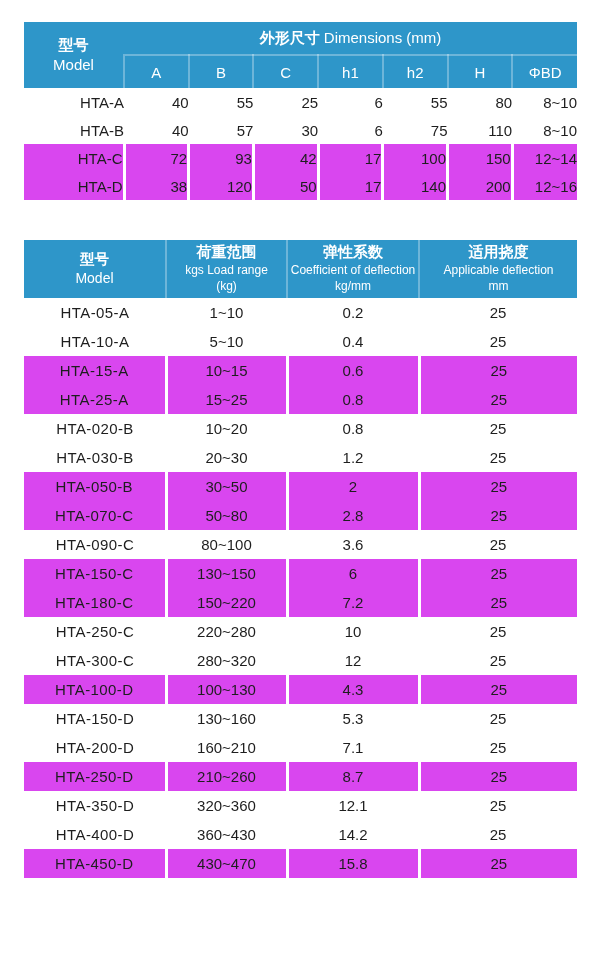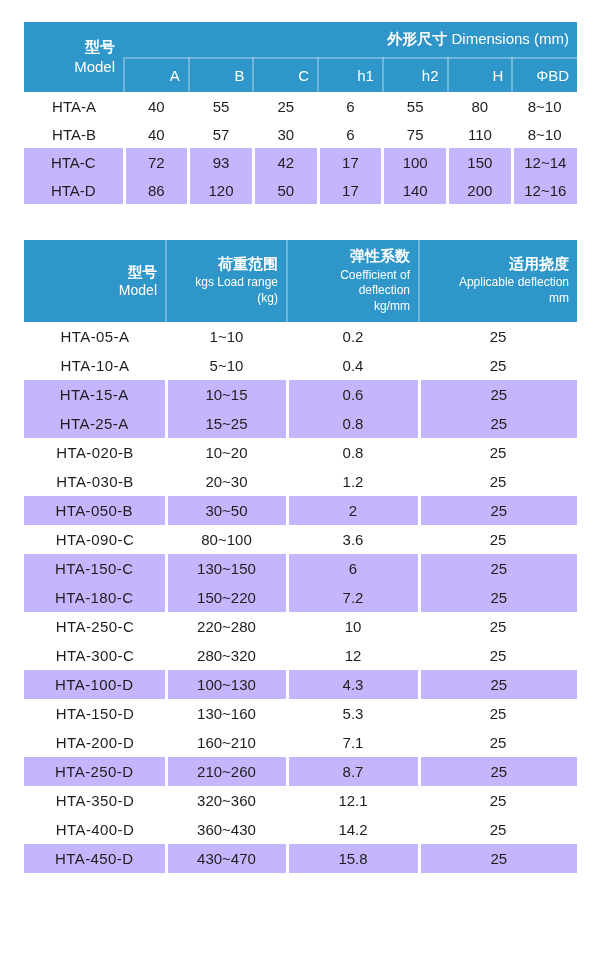--- a/index.html
+++ b/index.html
@@ -11,47 +11,47 @@
   }
   .page { position: relative; width: 600px; height: 962px; background: #fff; overflow: hidden; }
 
   table { border-collapse: collapse; table-layout: fixed; }
 
   
   thead th {
     background: #2e96c9;
     color: #ffffff;
     font-weight: normal;
-    text-align: right;
+    text-align: center;
     vertical-align: middle;
-    padding: 8px;
+    padding: 2px;
   }
   .zh { font-weight: bold; }
 
   
   .t1 { position: absolute; left: 24px; top: 22px; width: 553px; }
   .t1 thead tr.main th { height: 33px; font-size: 15px; }
   .t1 th.model-th { height: 66px; font-size: 15px; line-height: 1.35; }
   .t1 th.dims-th { border-bottom: 2px solid rgba(255,255,255,0.30); margin-top: 48px; }
   .t1 thead tr.sub th { height: 33px; font-size: 15px; border-left: 2px solid rgba(255,255,255,0.30); }
-  .t1 tbody td { height: 28px; font-size: 15px; text-align: center; vertical-align: middle; padding: 0; }
+  .t1 tbody td { height: 28px; font-size: 15px; text-align: right; vertical-align: middle; padding: 0; }
 
   
   .t2 { position: absolute; left: 24px; top: 240px; width: 553px; }
   .t2 thead th { height: 58px; border-left: 2px solid rgba(255,255,255,0.30); line-height: 1.3; }
   .t2 thead th:first-child { border-left: none; }
   .t2 th .zh-sm { font-size: 15px; font-weight: bold; font-family: Liberation Mono, monospace; }
   .t2 th .en-sm { font-size: 12px; }
   .t2 th.model-th2 .zh { font-size: 14.5px; }
   .t2 th.model-th2 .en { font-size: 14px; }
   .t2 tbody td { height: 29px; font-size: 15px; text-align: center; vertical-align: middle; padding: 0; }
   .t2 tbody td:first-child { letter-spacing: 0.4px; }
 
   
-  tr.shaded td { background: #c4b5fd; }
+  tr.shaded td { background: #d946ef; }
   tr.shaded td + td { border-left: 3px solid #ffffff; margin-left: 36px; }
 </style>
 </head>
 <body>
 
 <div class="page">
 
   <table class="t1">
     <colgroup>
       <col style="width:100px">
@@ -110,21 +110,21 @@
         <td>72</td>
         <td>93</td>
         <td>42</td>
         <td>17</td>
         <td>100</td>
         <td>150</td>
         <td>12~14</td>
       </tr>
       <tr class="shaded">
         <td>HTA-D</td>
-        <td>86</td>
+        <td>38</td>
         <td>120</td>
         <td>50</td>
         <td>17</td>
         <td>140</td>
         <td>200</td>
         <td>12~16</td>
       </tr>
     </tbody>
   </table>
 
@@ -194,20 +194,26 @@
           <td>20~30</td>
           <td>1.2</td>
           <td>25</td>
         </tr>
       <tr class="shaded">
           <td>HTA-050-B</td>
           <td>30~50</td>
           <td>2</td>
           <td>25</td>
         </tr>
+      <tr class="shaded">
+          <td>HTA-070-C</td>
+          <td>50~80</td>
+          <td>2.8</td>
+          <td>25</td>
+        </tr>
       <tr>
           <td>HTA-090-C</td>
           <td>80~100</td>
           <td>3.6</td>
           <td>25</td>
         </tr>
       <tr class="shaded">
           <td>HTA-150-C</td>
           <td>130~150</td>
           <td>6</td>

